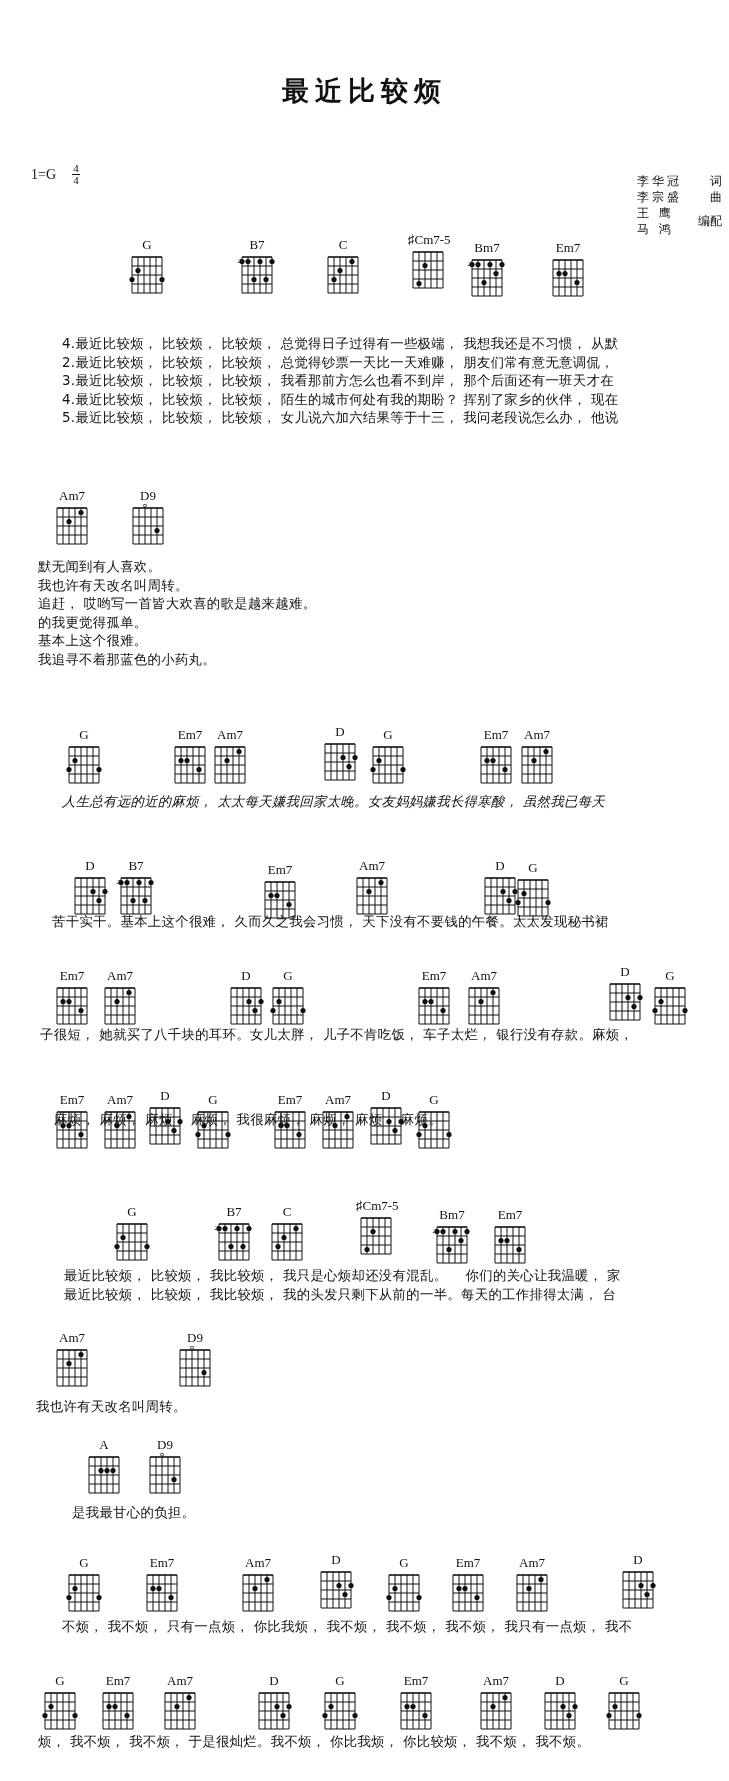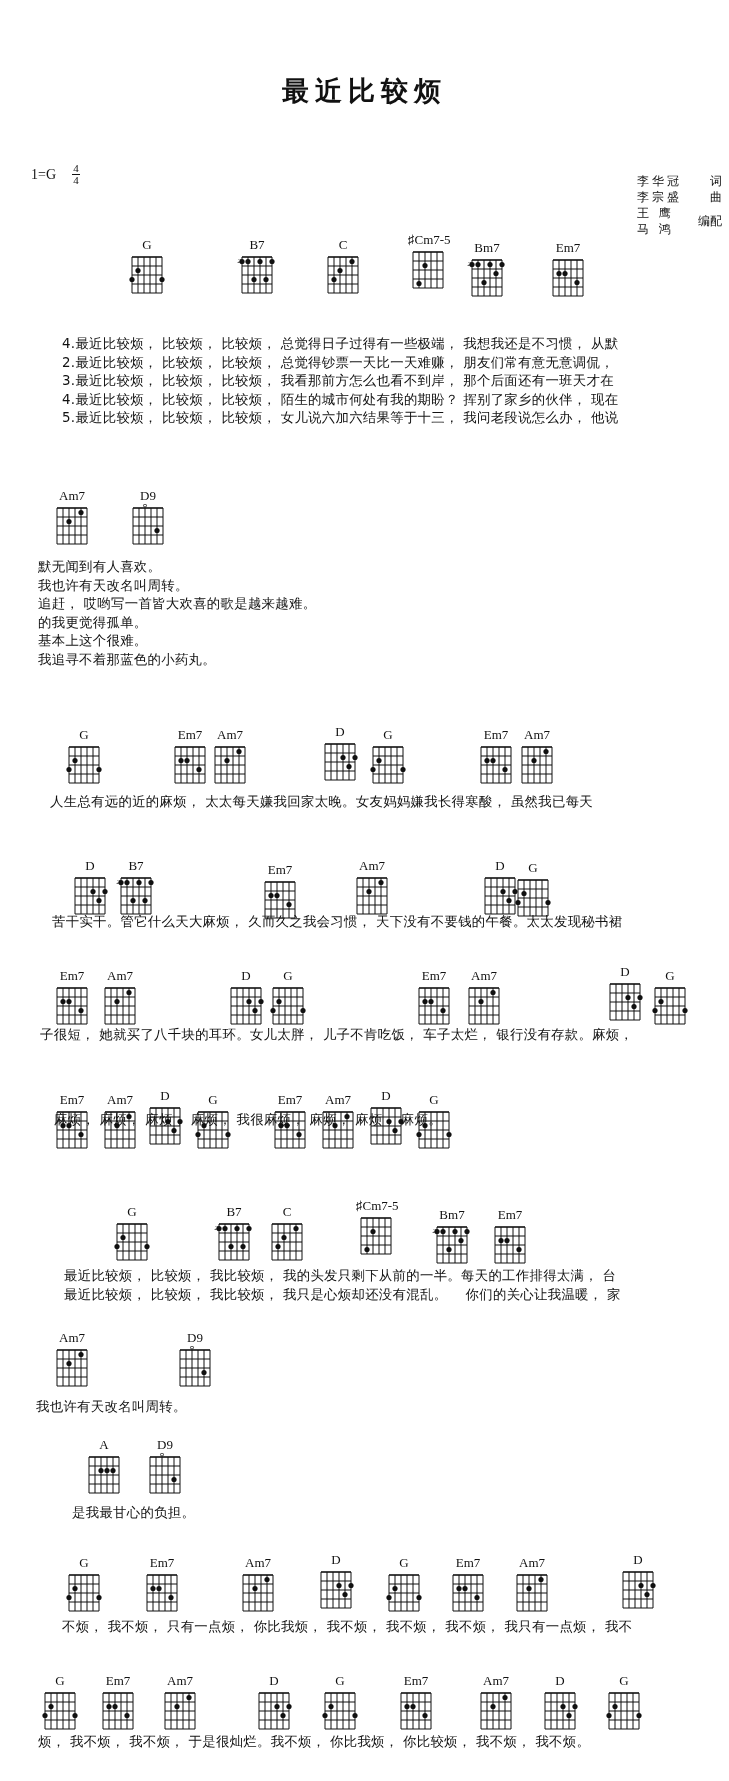--- a/index.html
+++ b/index.html
@@ -351,21 +351,21 @@
         <line x1="30" y1="0" x2="30" y2="36" stroke="#111" stroke-width="1"></line>
         <line x1="0" y1="0" x2="30" y2="0" stroke="#111" stroke-width="1.6"></line>
         <line x1="0" y1="9" x2="30" y2="9" stroke="#111" stroke-width="1"></line>
         <line x1="0" y1="18" x2="30" y2="18" stroke="#111" stroke-width="1"></line>
         <line x1="0" y1="27" x2="30" y2="27" stroke="#111" stroke-width="1"></line>
         <line x1="0" y1="36" x2="30" y2="36" stroke="#111" stroke-width="1"></line>
         <circle cx="24" cy="4.5" r="2.6" fill="#111"></circle>
         <circle cx="12" cy="13.5" r="2.6" fill="#111"></circle>
       </svg>
     </div>
-    <div class="abs lyr lyr-block" style="left: 50px; top: 793px;">
+    <div class="abs lyr lyr-block" style="left: 62px; top: 793px; font-style: italic;">
       <div>人生总有远的近的麻烦， 太太每天嫌我回家太晚。女友妈妈嫌我长得寒酸， 虽然我已每天</div>
     </div>
     <div class="chord" style="left: 70px; top: 858px; width: 40px; height: 62px;">
       <div class="nm">D</div>
       <svg width="40" height="44" viewBox="-5 -4 40 44" style="left: 0px; top: 16px;">
         <line x1="0" y1="0" x2="0" y2="36" stroke="#111" stroke-width="1"></line>
         <line x1="6" y1="0" x2="6" y2="36" stroke="#111" stroke-width="1"></line>
         <line x1="12" y1="0" x2="12" y2="36" stroke="#111" stroke-width="1"></line>
         <line x1="18" y1="0" x2="18" y2="36" stroke="#111" stroke-width="1"></line>
         <line x1="24" y1="0" x2="24" y2="36" stroke="#111" stroke-width="1"></line>
@@ -472,21 +472,21 @@
         <line x1="0" y1="9" x2="30" y2="9" stroke="#111" stroke-width="1"></line>
         <line x1="0" y1="18" x2="30" y2="18" stroke="#111" stroke-width="1"></line>
         <line x1="0" y1="27" x2="30" y2="27" stroke="#111" stroke-width="1"></line>
         <line x1="0" y1="36" x2="30" y2="36" stroke="#111" stroke-width="1"></line>
         <circle cx="6" cy="13.5" r="2.6" fill="#111"></circle>
         <circle cx="0" cy="22.5" r="2.6" fill="#111"></circle>
         <circle cx="30" cy="22.5" r="2.6" fill="#111"></circle>
       </svg>
     </div>
     <div class="abs lyr lyr-block" style="left: 52px; top: 913px;">
-      <div>苦干实干。管它什么天大麻烦， 久而久之我会习惯， 天下没有不要钱的午餐。太太发现秘书裙</div>
+      <div>苦干实干。基本上这个很难， 久而久之我会习惯， 天下没有不要钱的午餐。太太发现秘书裙</div>
     </div>
     <div class="chord" style="left: 52px; top: 968px; width: 40px; height: 62px;">
       <div class="nm">Em7</div>
       <svg width="40" height="44" viewBox="-5 -4 40 44" style="left: 0px; top: 16px;">
         <line x1="0" y1="0" x2="0" y2="36" stroke="#111" stroke-width="1"></line>
         <line x1="6" y1="0" x2="6" y2="36" stroke="#111" stroke-width="1"></line>
         <line x1="12" y1="0" x2="12" y2="36" stroke="#111" stroke-width="1"></line>
         <line x1="18" y1="0" x2="18" y2="36" stroke="#111" stroke-width="1"></line>
         <line x1="24" y1="0" x2="24" y2="36" stroke="#111" stroke-width="1"></line>
         <line x1="30" y1="0" x2="30" y2="36" stroke="#111" stroke-width="1"></line>
@@ -902,22 +902,22 @@
         <line x1="0" y1="9" x2="30" y2="9" stroke="#111" stroke-width="1"></line>
         <line x1="0" y1="18" x2="30" y2="18" stroke="#111" stroke-width="1"></line>
         <line x1="0" y1="27" x2="30" y2="27" stroke="#111" stroke-width="1"></line>
         <line x1="0" y1="36" x2="30" y2="36" stroke="#111" stroke-width="1"></line>
         <circle cx="6" cy="13.5" r="2.6" fill="#111"></circle>
         <circle cx="12" cy="13.5" r="2.6" fill="#111"></circle>
         <circle cx="24" cy="22.5" r="2.6" fill="#111"></circle>
       </svg>
     </div>
     <div class="abs lyr lyr-block" style="left: 64px; top: 1267px;">
+      <div>最近比较烦， 比较烦， 我比较烦， 我只是心烦却还没有混乱。　 你们的关心让我温暖， 家</div>
       <div>最近比较烦， 比较烦， 我比较烦， 我的头发只剩下从前的一半。每天的工作排得太满， 台</div>
-      <div>最近比较烦， 比较烦， 我比较烦， 我只是心烦却还没有混乱。　 你们的关心让我温暖， 家</div>
     </div>
     <div class="chord" style="left: 52px; top: 1330px; width: 40px; height: 62px;">
       <div class="nm">Am7</div>
       <svg width="40" height="44" viewBox="-5 -4 40 44" style="left: 0px; top: 16px;">
         <line x1="0" y1="0" x2="0" y2="36" stroke="#111" stroke-width="1"></line>
         <line x1="6" y1="0" x2="6" y2="36" stroke="#111" stroke-width="1"></line>
         <line x1="12" y1="0" x2="12" y2="36" stroke="#111" stroke-width="1"></line>
         <line x1="18" y1="0" x2="18" y2="36" stroke="#111" stroke-width="1"></line>
         <line x1="24" y1="0" x2="24" y2="36" stroke="#111" stroke-width="1"></line>
         <line x1="30" y1="0" x2="30" y2="36" stroke="#111" stroke-width="1"></line>

